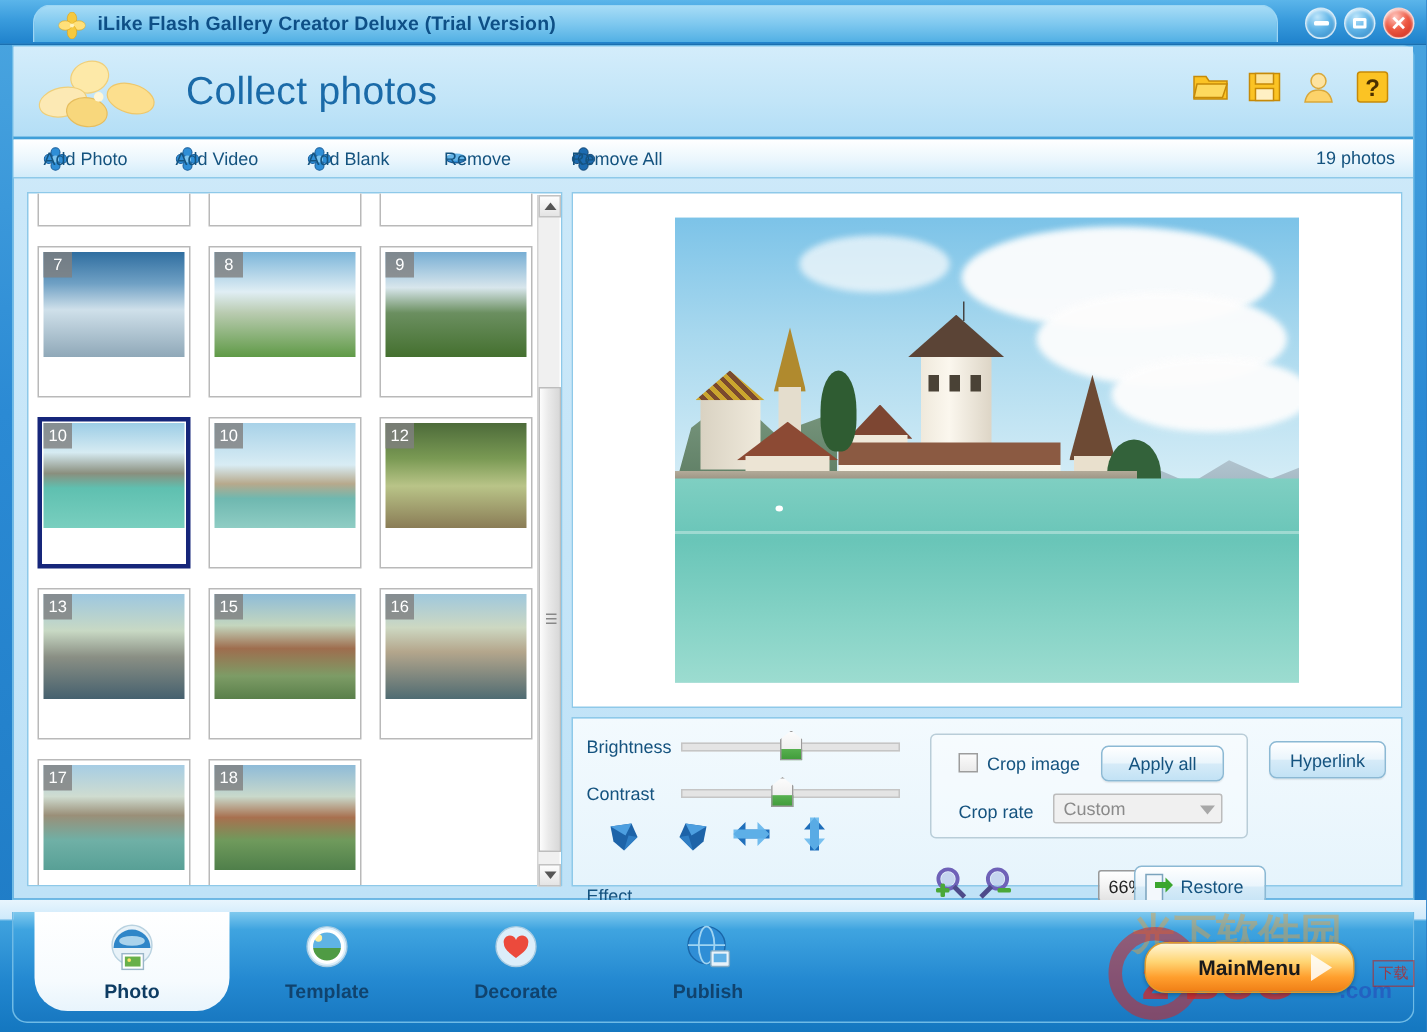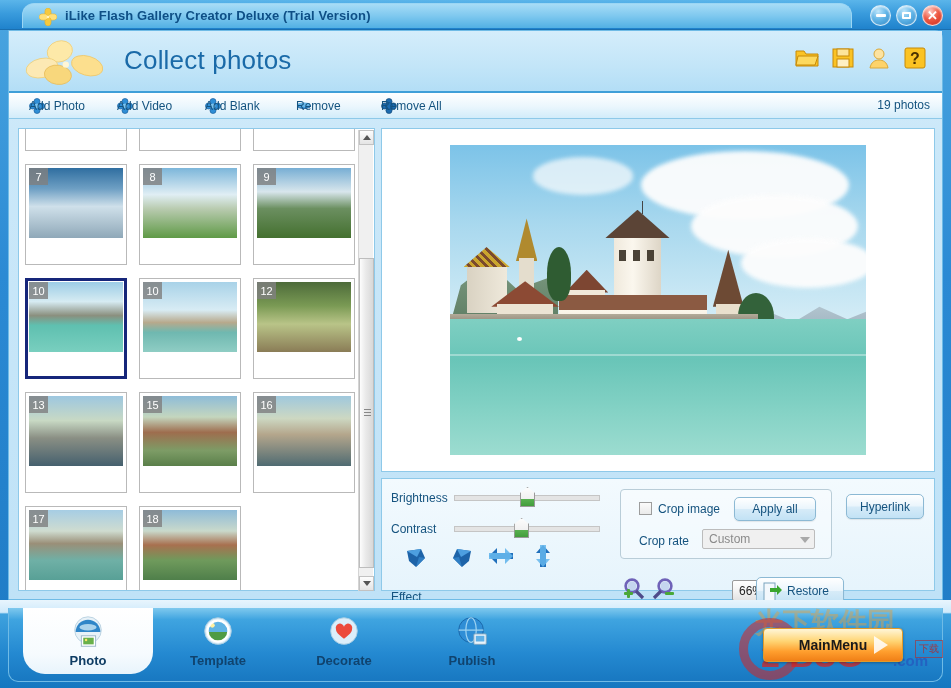--- a/index.html
+++ b/index.html
@@ -249,21 +249,21 @@
   .navtab .nlbl{ font-size:13px; font-weight:bold; color:#10436e; }
   .navtab.active{
     background:linear-gradient(180deg,#ffffff 0%,#f6fbfe 70%,#e8f4fc 100%);
     border-radius:0 0 22px 22px;
   }
   .navtab.active .nlbl{ color:#0e3c63; }
   .navicon{ width:38px; height:38px; margin-bottom:2px; }
 
   .mainmenu{
     position:absolute; right:48px; bottom:26px; width:140px; height:34px;
-    border-radius:4px;
+    border-radius:14px;
     background:linear-gradient(180deg,#fff6d8 0%,#ffd574 38%,#ff9f2e 70%,#f07f16 100%);
     border:1px solid #e09a2a;
     display:flex; align-items:center; justify-content:center; cursor:pointer;
     box-shadow:0 1px 3px rgba(0,0,0,.3);
   }
   .mainmenu .mm-lbl{ font-size:14px; font-weight:bold; color:#1a1a1a; }
   .mainmenu .mm-tri{
     position:absolute; right:14px; top:50%; margin-top:-9px;
     width:0; height:0; border-top:9px solid transparent;
     border-bottom:9px solid transparent; border-left:14px solid rgba(255,255,255,.85);

